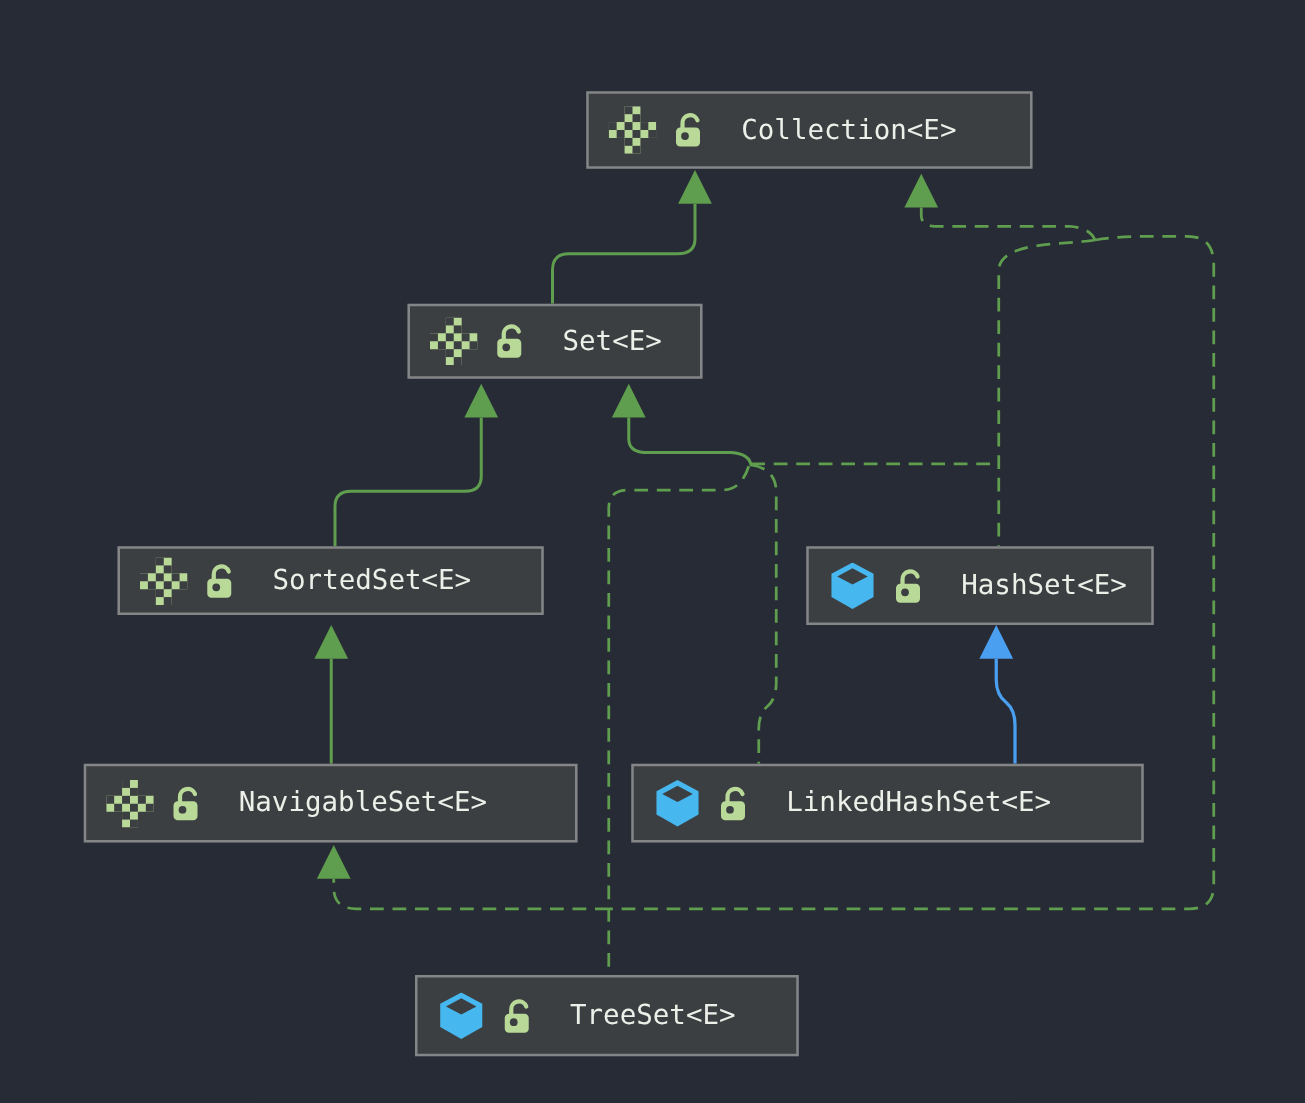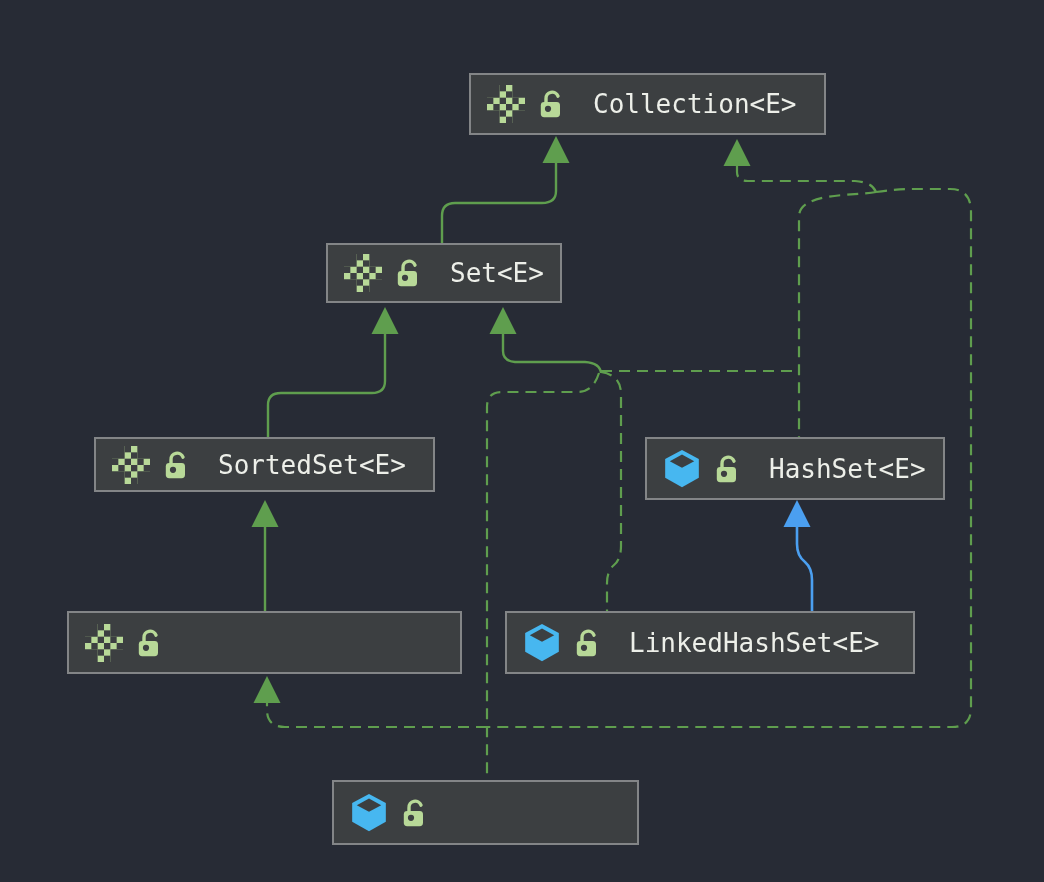--- a/index.html
+++ b/index.html
@@ -34,21 +34,21 @@
     border:2px solid var(--node-border);
     display:flex;align-items:center;
     padding-left:16px;
     cursor:default;
   }
   .node .type-icon{width:38px;height:38px;display:block;flex:0 0 auto;}
   .node .lock-icon{width:28px;height:28px;display:block;flex:0 0 auto;margin-left:13px;}
   .node .label{
     margin-left:27px;
     color:var(--text);
-    font-size:26px;
+    font-size:22px;
     white-space:nowrap;
     letter-spacing:0px;
   }
 </style>
 </head>
 <body>
 
 <div class="canvas">
 
   <svg class="edges" width="1044" height="882" viewBox="0 0 1044 882">
@@ -150,21 +150,21 @@
       </g>
     </svg>
     <svg class="lock-icon" viewBox="0 0 14 14">
       <path d="M4 6.2 V4.4 A3.1 3.1 0 0 1 10 3.1" stroke="var(--icon-green)" stroke-width="1.7" fill="none" stroke-linecap="round"></path>
       <rect x="1.4" y="6" width="9.6" height="7.6" rx="1.7" fill="var(--icon-green)"></rect>
       <circle cx="5" cy="9.4" r="1.55" fill="var(--node-fill)"></circle>
     </svg>
     <span class="label">SortedSet&lt;E&gt;</span>
   </div>
 
-  <div class="node" style="left:645px;top:437px;width:300px;height:63px;">
+  <div class="node" style="left:645px;top:437px;width:278px;height:63px;">
     <svg class="type-icon" viewBox="0 0 14 14">
       <polygon points="7,0 13.2,3.3 13.2,10.2 7,13.7 0.8,10.2 0.8,3.3" fill="var(--icon-blue)"></polygon>
       <polygon points="7,1.7 11.5,4.1 7,6.5 2.5,4.1" fill="var(--node-fill)"></polygon>
     </svg>
     <svg class="lock-icon" viewBox="0 0 14 14">
       <path d="M4 6.2 V4.4 A3.1 3.1 0 0 1 10 3.1" stroke="var(--icon-green)" stroke-width="1.7" fill="none" stroke-linecap="round"></path>
       <rect x="1.4" y="6" width="9.6" height="7.6" rx="1.7" fill="var(--icon-green)"></rect>
       <circle cx="5" cy="9.4" r="1.55" fill="var(--node-fill)"></circle>
     </svg>
     <span class="label">HashSet&lt;E&gt;</span>
@@ -184,20 +184,21 @@
           <rect x="11.75" y="7.05" width="2.35" height="2.35"></rect>
         <rect x="4.7" y="9.4" width="2.35" height="2.35"></rect>
           <rect x="7.05" y="11.75" width="2.35" height="2.35"></rect>
       </g>
     </svg>
     <svg class="lock-icon" viewBox="0 0 14 14">
       <path d="M4 6.2 V4.4 A3.1 3.1 0 0 1 10 3.1" stroke="var(--icon-green)" stroke-width="1.7" fill="none" stroke-linecap="round"></path>
       <rect x="1.4" y="6" width="9.6" height="7.6" rx="1.7" fill="var(--icon-green)"></rect>
       <circle cx="5" cy="9.4" r="1.55" fill="var(--node-fill)"></circle>
     </svg>
+    <span class="label">NavigableSet&lt;E&gt;</span>
   </div>
 
   <div class="node" style="left:505px;top:611px;width:410px;height:63px;">
     <svg class="type-icon" viewBox="0 0 14 14">
       <polygon points="7,0 13.2,3.3 13.2,10.2 7,13.7 0.8,10.2 0.8,3.3" fill="var(--icon-blue)"></polygon>
       <polygon points="7,1.7 11.5,4.1 7,6.5 2.5,4.1" fill="var(--node-fill)"></polygon>
     </svg>
     <svg class="lock-icon" viewBox="0 0 14 14">
       <path d="M4 6.2 V4.4 A3.1 3.1 0 0 1 10 3.1" stroke="var(--icon-green)" stroke-width="1.7" fill="none" stroke-linecap="round"></path>
       <rect x="1.4" y="6" width="9.6" height="7.6" rx="1.7" fill="var(--icon-green)"></rect>
@@ -209,15 +210,16 @@
   <div class="node" style="left:332px;top:780px;width:307px;height:65px;">
     <svg class="type-icon" viewBox="0 0 14 14">
       <polygon points="7,0 13.2,3.3 13.2,10.2 7,13.7 0.8,10.2 0.8,3.3" fill="var(--icon-blue)"></polygon>
       <polygon points="7,1.7 11.5,4.1 7,6.5 2.5,4.1" fill="var(--node-fill)"></polygon>
     </svg>
     <svg class="lock-icon" viewBox="0 0 14 14">
       <path d="M4 6.2 V4.4 A3.1 3.1 0 0 1 10 3.1" stroke="var(--icon-green)" stroke-width="1.7" fill="none" stroke-linecap="round"></path>
       <rect x="1.4" y="6" width="9.6" height="7.6" rx="1.7" fill="var(--icon-green)"></rect>
       <circle cx="5" cy="9.4" r="1.55" fill="var(--node-fill)"></circle>
     </svg>
+    <span class="label">TreeSet&lt;E&gt;</span>
   </div>
 
 </div>
 
 </body></html>

